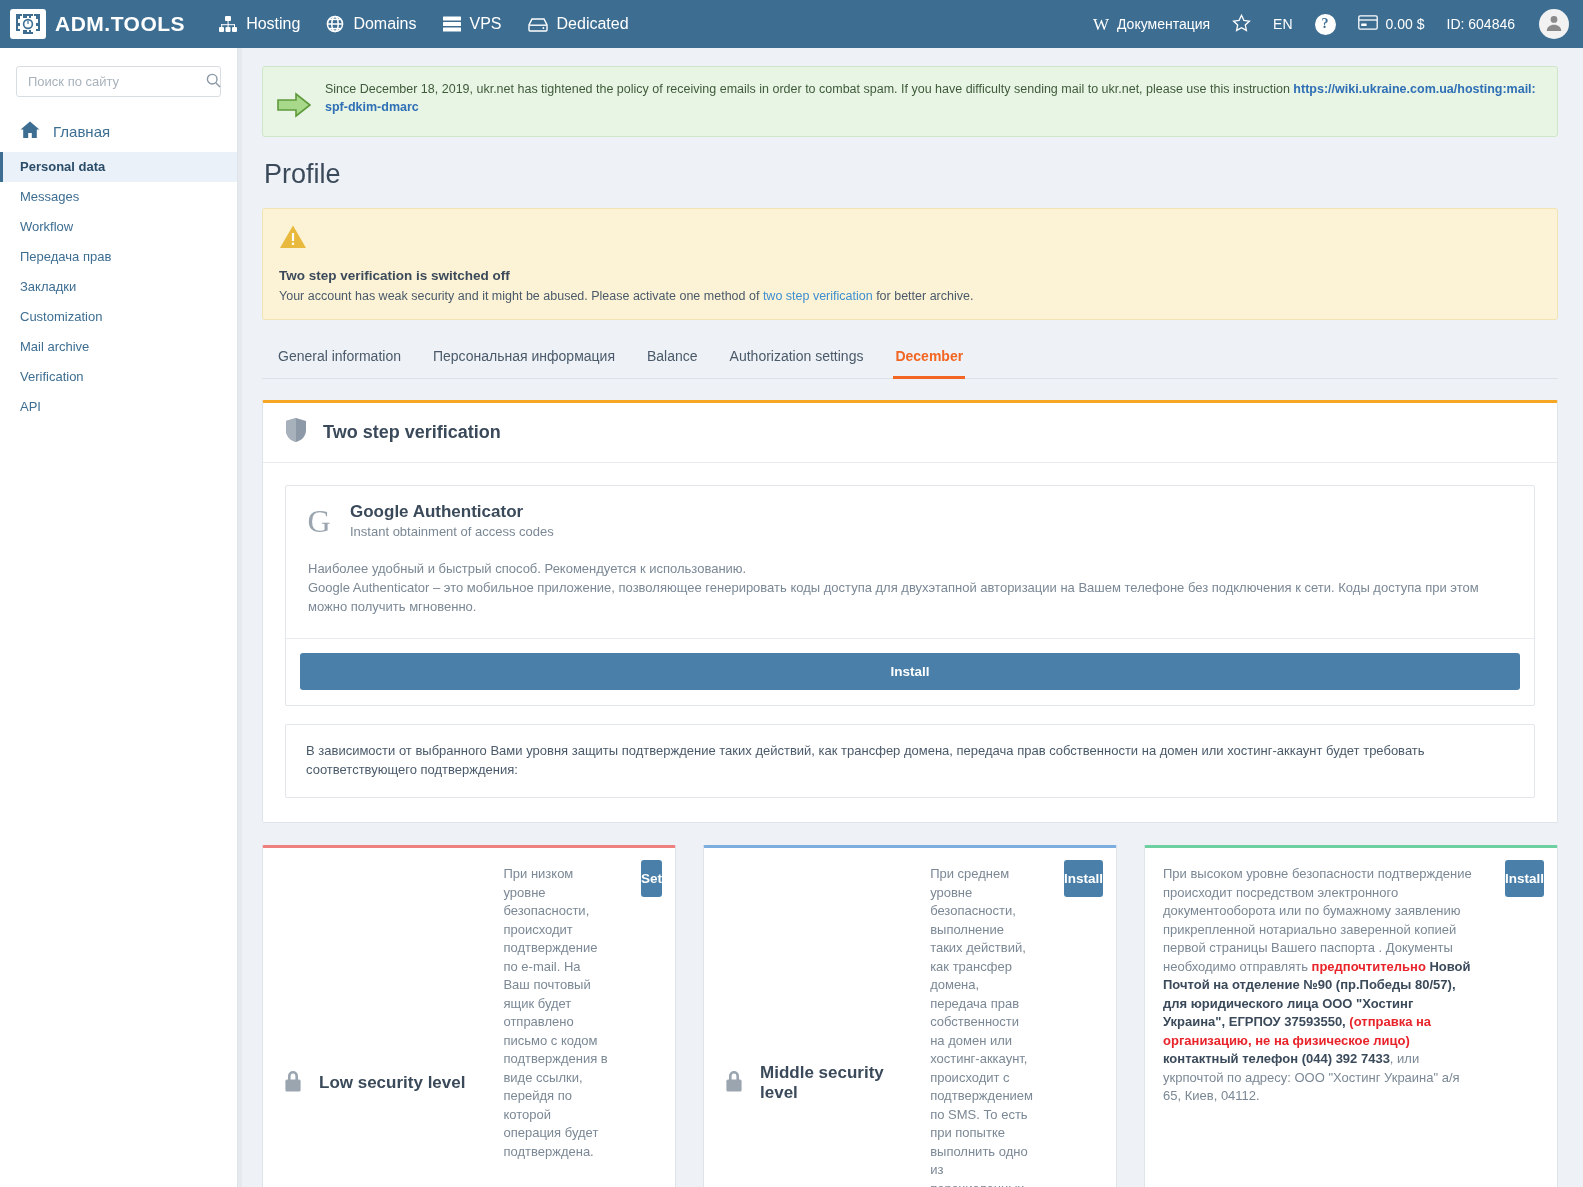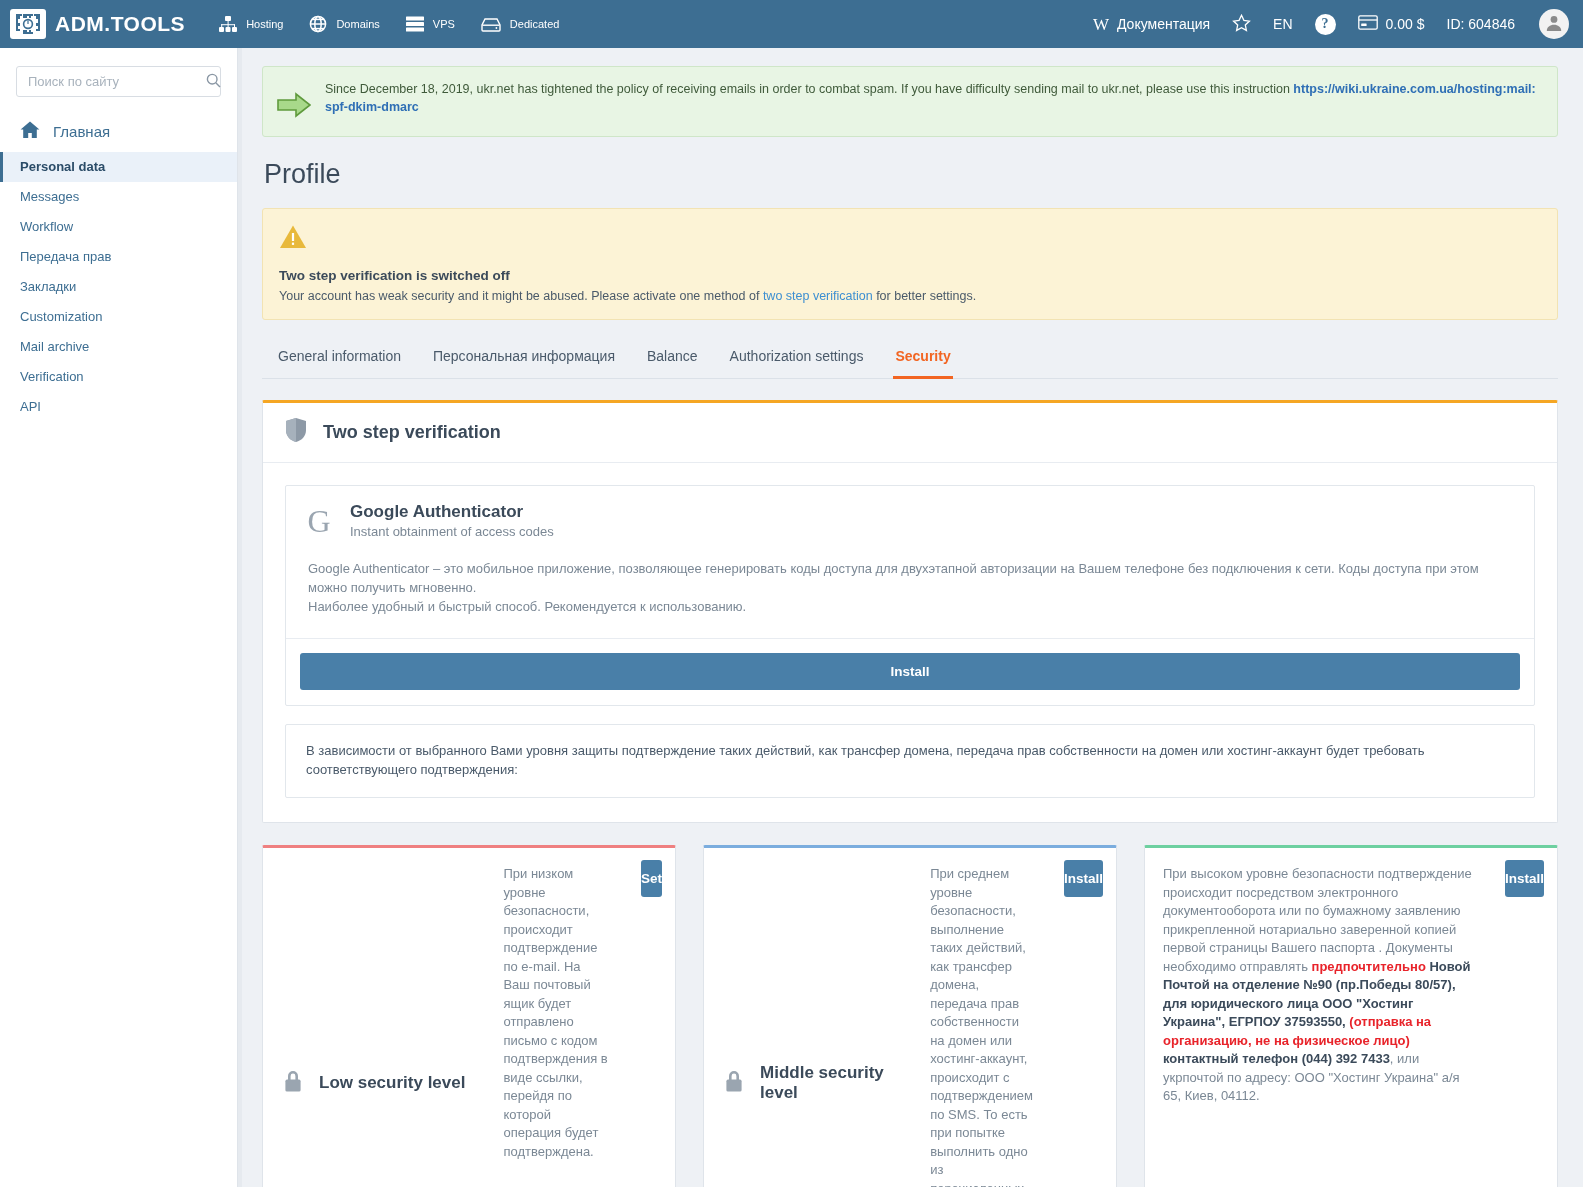--- a/index.html
+++ b/index.html
@@ -21,21 +21,21 @@
   .logo-wrap{ display:flex; align-items:center; gap:9px; margin-right:34px; }
   .logo-mark{
     width:36px;height:30px;background:#fff;border-radius:3px;
     display:flex;align-items:center;justify-content:center;
   }
   .logo-text{
     font-size:21px;font-weight:bold;letter-spacing:.5px;color:#fff;
     font-family:"Liberation Sans", sans-serif;
   }
   .nav-main{ display:flex; align-items:center; gap:26px; }
-  .nav-item{ display:flex;align-items:center;gap:9px;font-size:11px;color:#fff;cursor:pointer; }
+  .nav-item{ display:flex;align-items:center;gap:9px;font-size:16px;color:#fff;cursor:pointer; }
   .nav-item svg{ display:block; }
   .topbar-right{ margin-left:auto; display:flex; align-items:center; gap:22px; font-size:14px; }
   .tr-item{ display:flex;align-items:center;gap:8px;cursor:pointer;color:#fff; }
   .wiki-w{ font-family:"Liberation Serif", serif; font-size:17px; line-height:1; }
   .avatar{
     width:30px;height:30px;border-radius:50%;background:#f2f2f2;
     display:flex;align-items:center;justify-content:center;margin-left:2px;
   }
   .qmark{
     width:21px;height:21px;border-radius:50%;background:#fff;color:#3d6e92;
@@ -334,30 +334,30 @@
     <div class="warn">
       <span>
         <svg width="28" height="26" viewBox="0 0 28 26">
           <path d="M14 1.5 27 24H1z" fill="#e8b93c"></path>
           <rect x="12.9" y="9" width="2.2" height="8" fill="#fff"></rect>
           <rect x="12.9" y="18.6" width="2.2" height="2.3" fill="#fff"></rect>
         </svg>
       </span>
       <div>
         <div class="warn-title">Two step verification is switched off</div>
-        <div class="warn-text"><span>Your account has weak security and it might be abused. Please activate one method of </span><a href="#">two step verification</a><span> for better settings.</span></div>
+        <div class="warn-text"><span>Your account has weak security and it might be abused. Please activate one method of </span><a href="#">two step verification</a><span> for better archive.</span></div>
       </div>
     </div>
 
     <div class="tabs">
       <div class="tab"><span>General information</span></div>
       <div class="tab"><span>Персональная информация</span></div>
       <div class="tab"><span>Balance</span></div>
       <div class="tab"><span>Authorization settings</span></div>
-      <div class="tab active"><span>Security</span></div>
+      <div class="tab active"><span>December</span></div>
     </div>
 
     <div class="panel">
       <div class="panel-head">
         <span>
           <svg width="22" height="26" viewBox="0 0 22 26">
             <path d="M11 1 1 4v9c0 6.2 4.2 10.4 10 12 5.8-1.6 10-5.8 10-12V4z" fill="#8d99a6"></path>
             <path d="M11 1 1 4v9c0 6.2 4.2 10.4 10 12z" fill="#a6b1bc"></path>
           </svg>
         </span>
@@ -367,22 +367,22 @@
 
         <div class="ga-card">
           <div class="ga-head">
             <span class="ga-g">G</span>
             <div>
               <div class="ga-title">Google Authenticator</div>
               <div class="ga-sub">Instant obtainment of access codes</div>
             </div>
           </div>
           <div class="ga-desc">
+            <div>Наиболее удобный и быстрый способ. Рекомендуется к использованию.</div>
             <div>Google Authenticator – это мобильное приложение, позволяющее генерировать коды доступа для двухэтапной авторизации на Вашем телефоне без подключения к сети. Коды доступа при этом можно получить мгновенно.</div>
-            <div>Наиболее удобный и быстрый способ. Рекомендуется к использованию.</div>
           </div>
           <div class="ga-btnwrap">
             <button class="btn">Install</button>
           </div>
         </div>
 
         <div class="note-box">В зависимости от выбранного Вами уровня защиты подтверждение таких действий, как трансфер домена, передача прав собственности на домен или хостинг-аккаунт будет требовать соответствующего подтверждения:</div>
       </div>
     </div>
 

